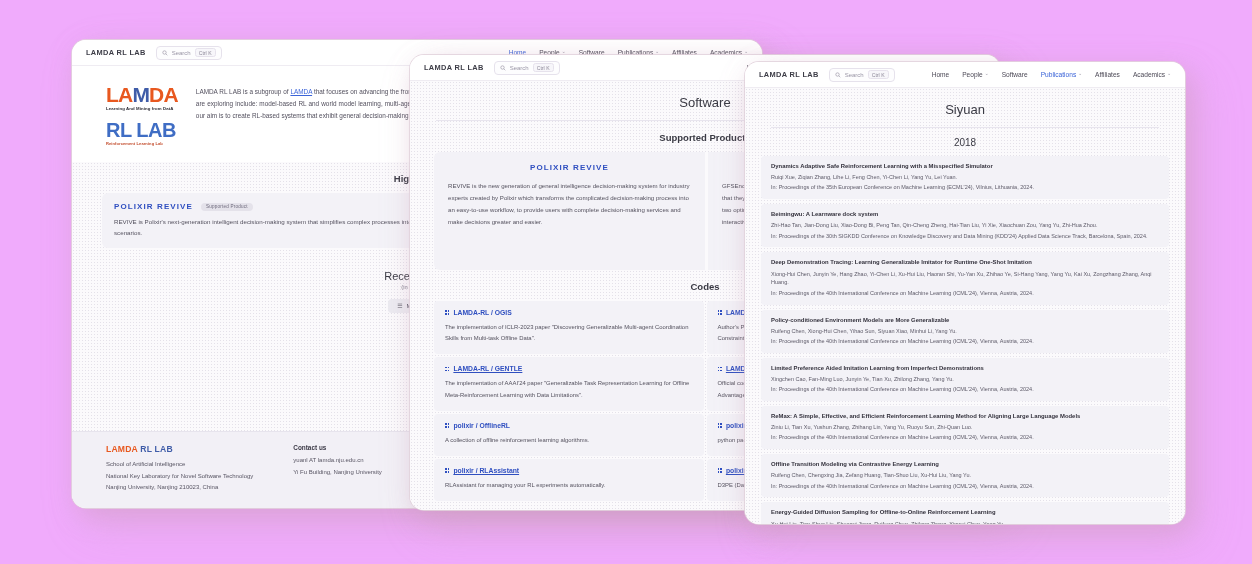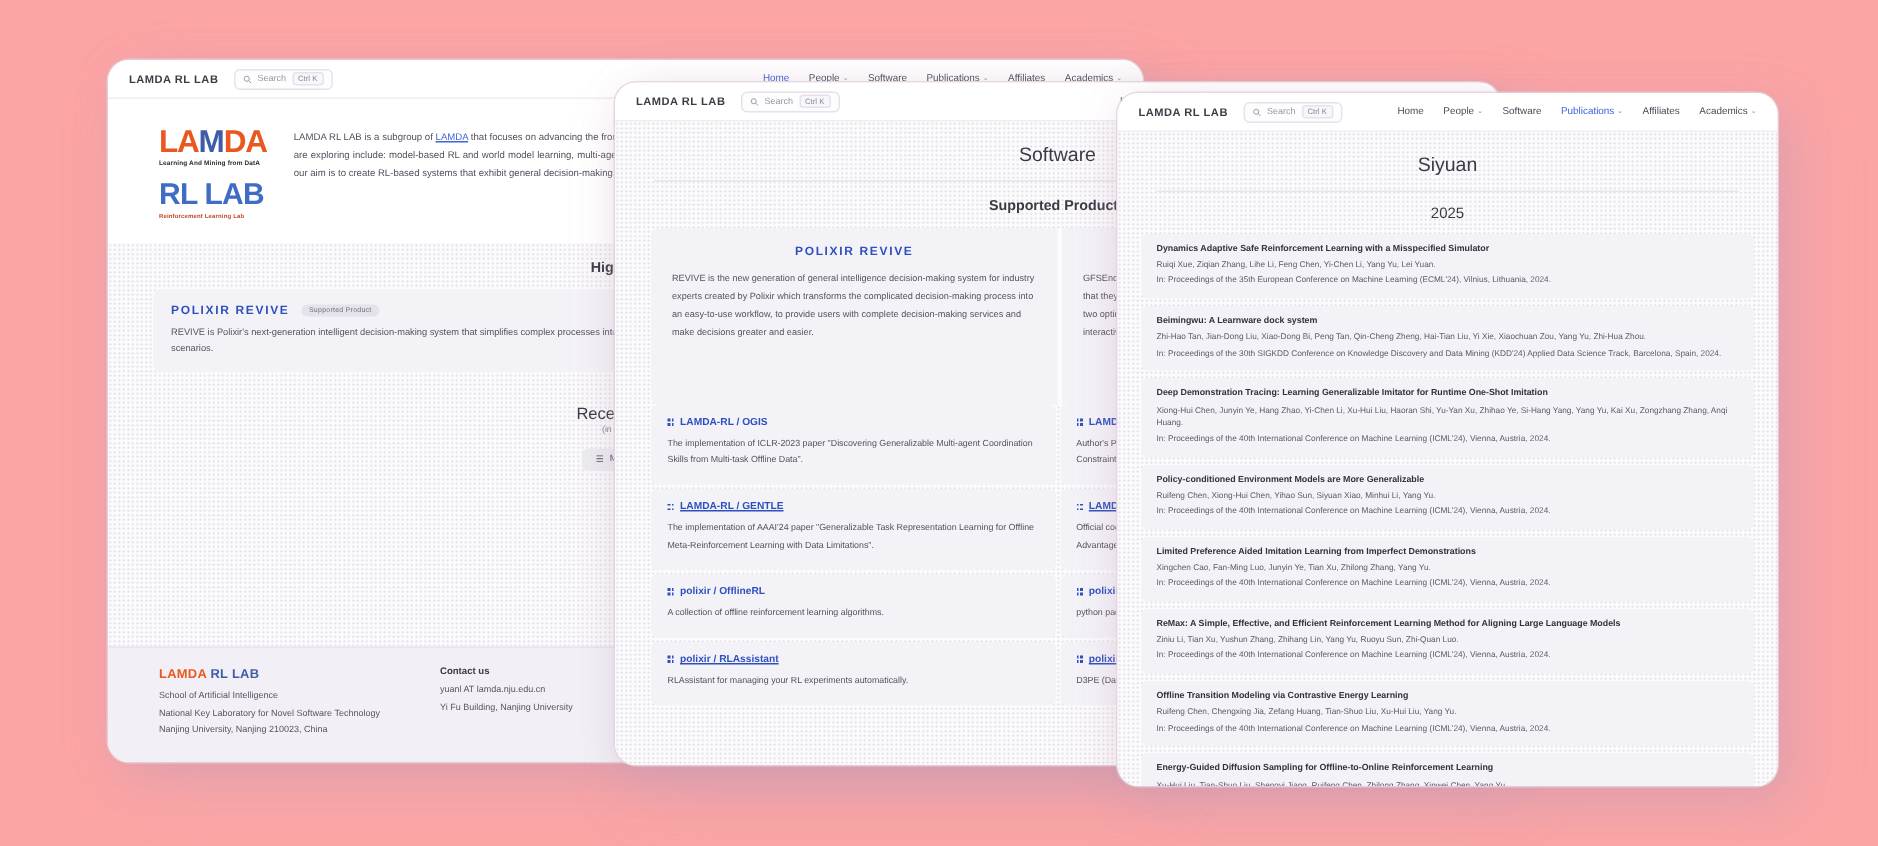--- a/index.html
+++ b/index.html
@@ -2,21 +2,21 @@
 <html><head>
 <meta charset="utf-8">
 <style>
   * { box-sizing: border-box; margin: 0; padding: 0; }
   html, body {
     width: 1252px; height: 564px;
     background: #ffffff;
     font-family: "Liberation Sans", sans-serif;
     overflow: hidden;
   }
-  .stage { position: relative; width: 1252px; height: 564px; background: #fca5a5; }
+  .stage { position: relative; width: 1252px; height: 564px; background: #f0abfc; }
 
   
   .window {
     position: absolute;
     background: #ffffff;
     border-radius: 14px;
     overflow: hidden;
     box-shadow: 0 0 0 1px rgba(226,210,220,.85),
                 6px 8px 26px rgba(196,150,175,.35),
                 14px 18px 44px rgba(205,165,190,.28);
@@ -335,20 +335,21 @@
           </div>
           <div class="prod-card">
             <div class="prod-name tight">
               <span>○</span>
               <span>GFSEncoder</span>
             </div>
             <div class="prod-desc">GFSEncoder is a pre-trained model that can stably codes feedback control systems so that they can be represented by a vector encoding. It is a model obtained by training on two optimization targets (discriminative target and consistency target) with million interactive data collected from massive feedback control tasks.</div>
           </div>
         </div>
 
+        <div class="h2">Codes</div>
 
         <div class="codes-grid">
           <div class="code-card">
             <div class="code-title">
               <span class="grid-ico">
                   <i></i>
                   <i></i>
                   <i></i>
                   <i></i>
                 </span>
@@ -480,21 +481,21 @@
           <span class="nav-link">
               <span>Academics</span>
               <span class="caret">⌄</span>
             </span>
         </div>
       </div>
 
       <div class="content page-body">
         <div class="h1">Siyuan</div>
         <div class="rule"></div>
-        <div class="year">2025</div>
+        <div class="year">2018</div>
 
         <div class="paper">
           <div class="p-title">Dynamics Adaptive Safe Reinforcement Learning with a Misspecified Simulator</div>
           <div class="p-authors">Ruiqi Xue, Ziqian Zhang, Lihe Li, Feng Chen, Yi-Chen Li, Yang Yu, Lei Yuan.</div>
           <div class="p-venue">In: Proceedings of the 35th European Conference on Machine Learning (ECML'24), Vilnius, Lithuania, 2024.</div>
         </div>
         <div class="paper">
           <div class="p-title">Beimingwu: A Learnware dock system</div>
           <div class="p-authors">Zhi-Hao Tan, Jian-Dong Liu, Xiao-Dong Bi, Peng Tan, Qin-Cheng Zheng, Hai-Tian Liu, Yi Xie, Xiaochuan Zou, Yang Yu, Zhi-Hua Zhou.</div>
           <div class="p-venue">In: Proceedings of the 30th SIGKDD Conference on Knowledge Discovery and Data Mining (KDD'24) Applied Data Science Track, Barcelona, Spain, 2024.</div>

